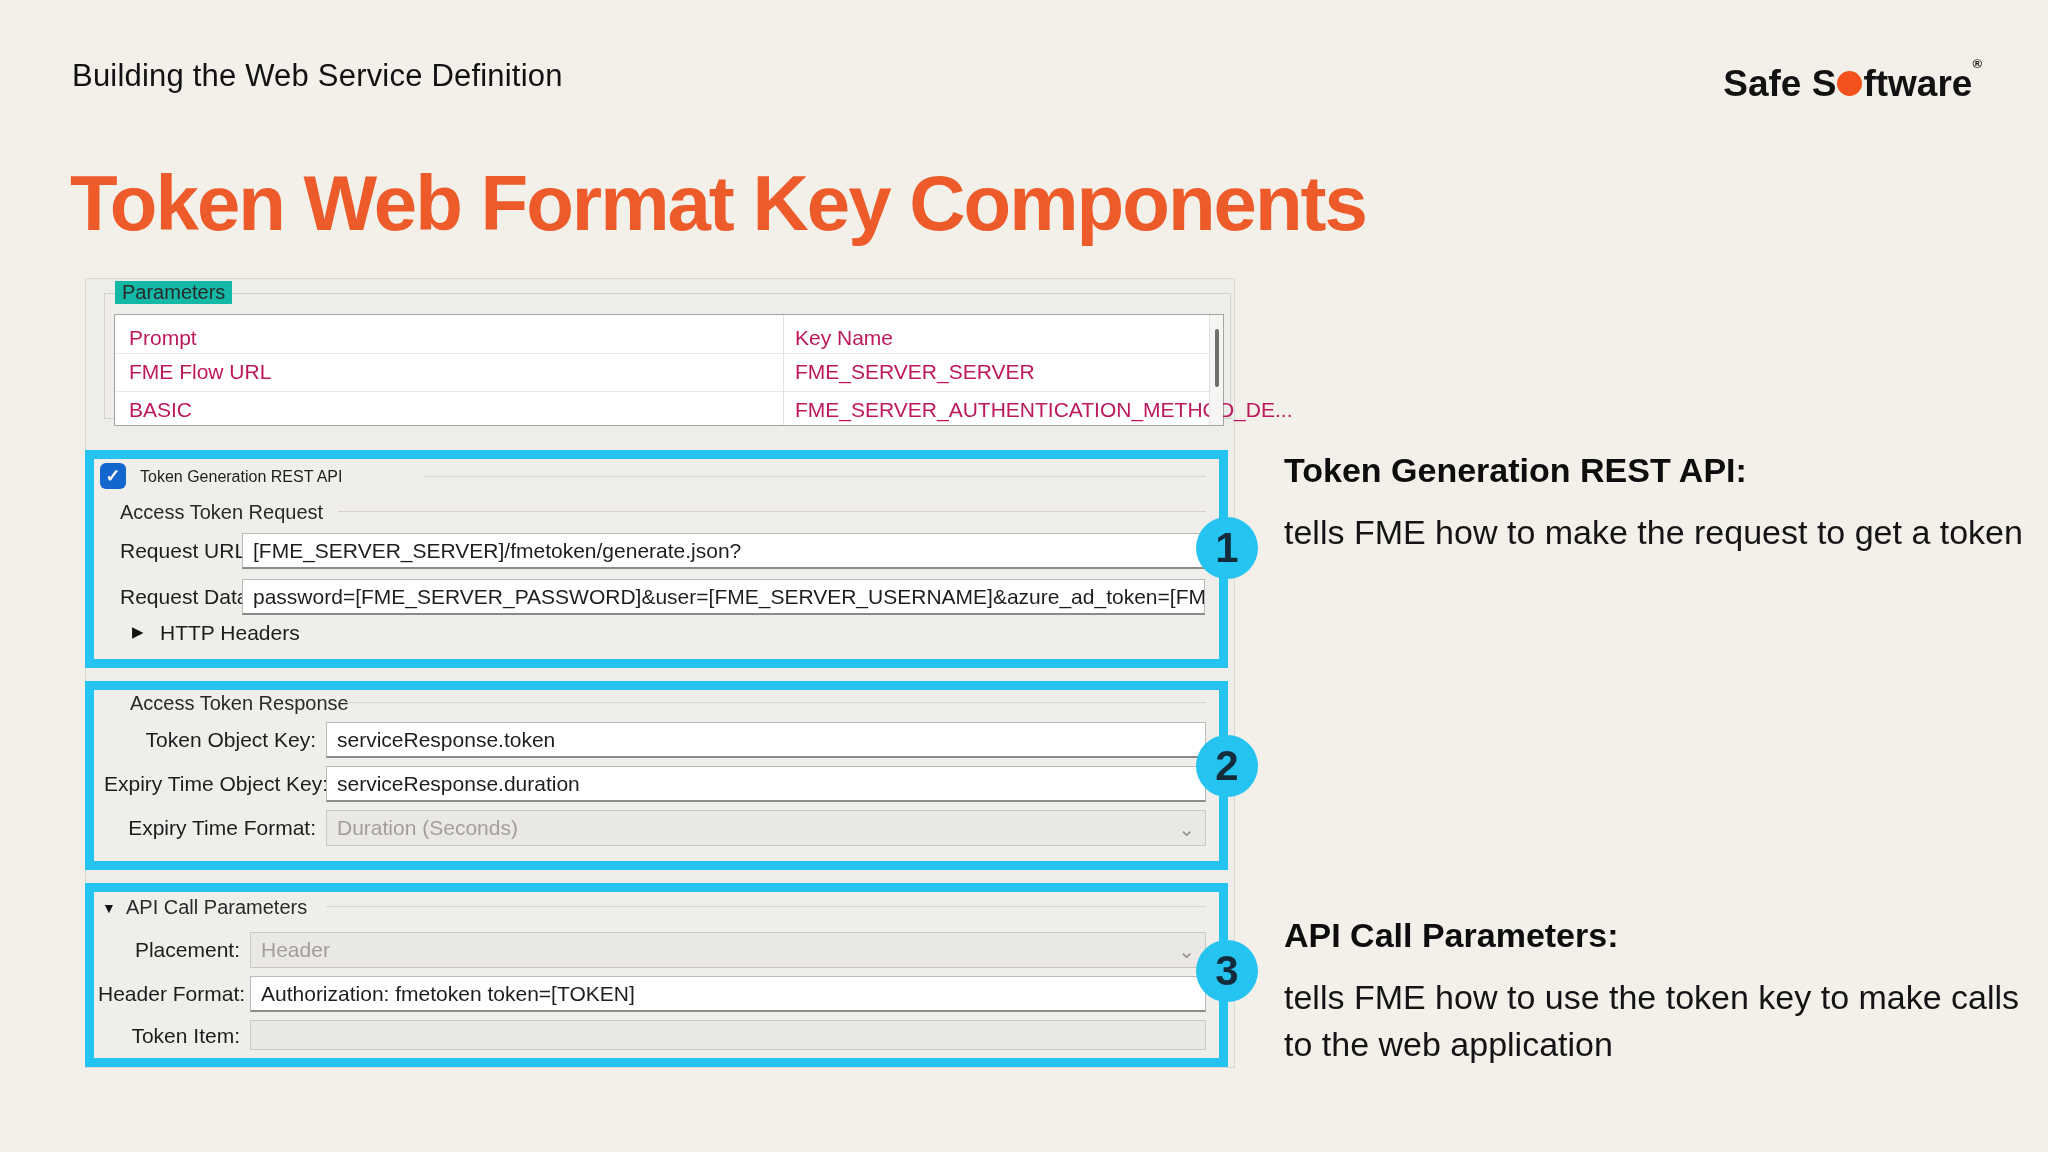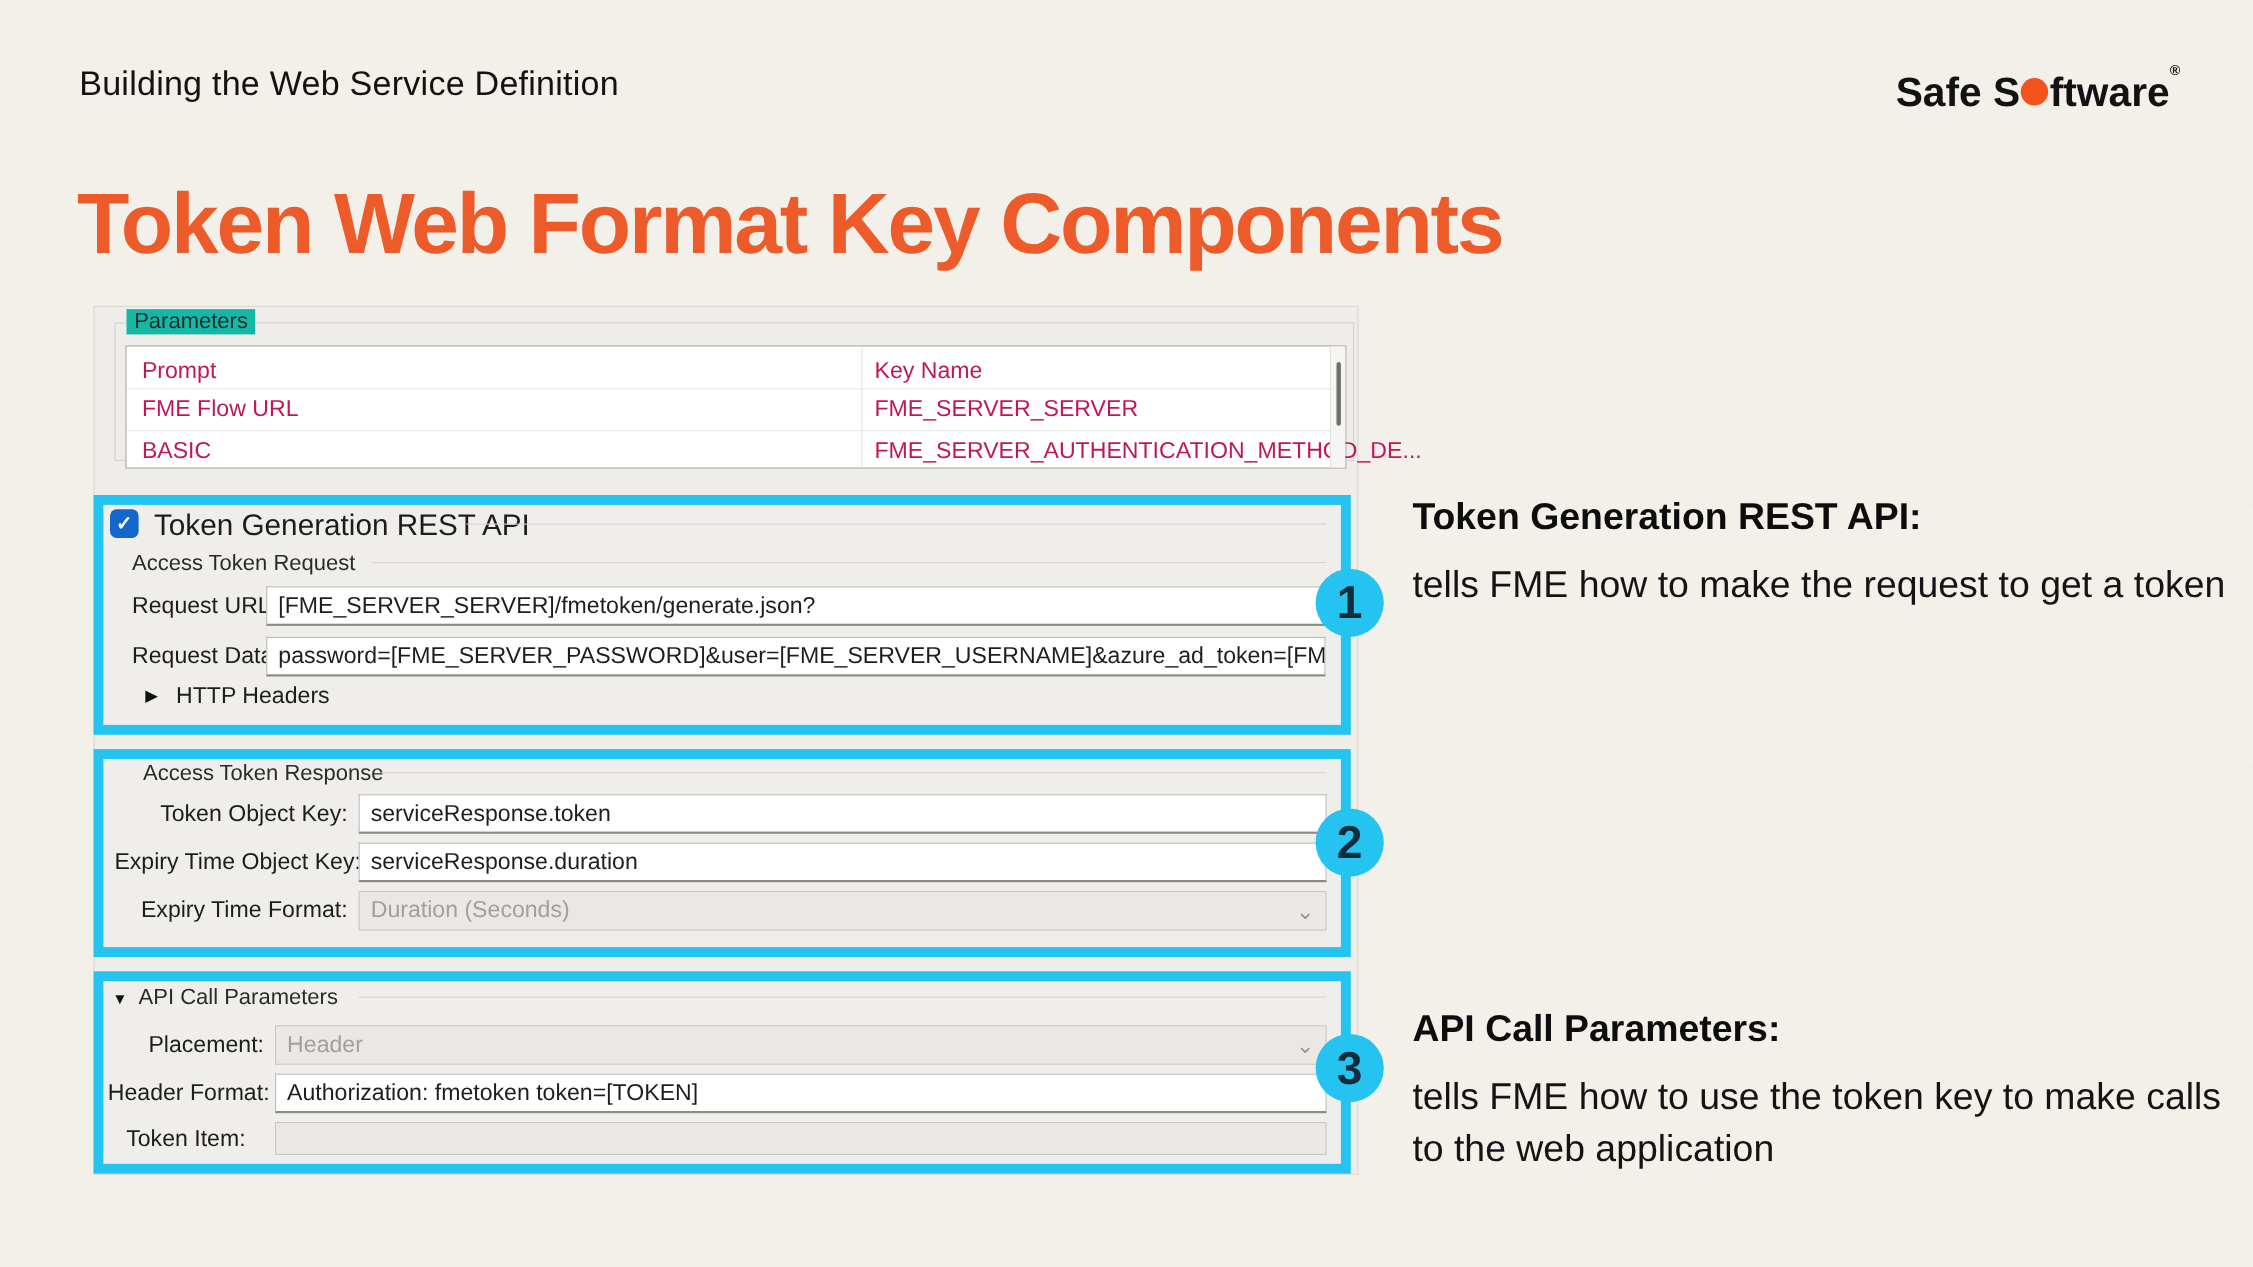--- a/index.html
+++ b/index.html
@@ -77,21 +77,21 @@
         <div class="pdivider"></div>
         <div class="pscroll">
             <div class="pthumb"></div>
           </div>
       </div>
     </div>
   </div>
 
   <div class="abs cyanbox box1">
     <div class="checkbox" style="left:6px;top:4px;"><span>✓</span></div>
-    <div class="fieldlabel" style="left:46px;top:0px;font-size:27px;">Token Generation REST API</div>
+    <div class="fieldlabel" style="left:46px;top:0px;font-size:16px;">Token Generation REST API</div>
     <div class="groupline" style="left:330px;top:17px;width:782px;"></div>
 
     <div class="grouplabel" style="left:26px;top:42px;">Access Token Request</div>
     <div class="groupline" style="left:244px;top:52px;width:868px;"></div>
 
     <div class="fieldlabel" style="left:26px;top:74px;">Request URL:</div>
     <div class="field" style="left:148px;top:74px;width:963px;">[FME_SERVER_SERVER]/fmetoken/generate.json?</div>
 
     <div class="fieldlabel" style="left:26px;top:120px;">Request Data:</div>
     <div class="field" style="left:148px;top:120px;width:963px;">password=[FME_SERVER_PASSWORD]&amp;user=[FME_SERVER_USERNAME]&amp;azure_ad_token=[FME_SERVER_AZURE_</div>
@@ -124,21 +124,21 @@
 
     <div class="fieldlabel ralign" style="left:4px;top:40px;width:142px;">Placement:</div>
     <div class="field disabled" style="left:156px;top:40px;width:956px;">
       <span>Header</span>
       <span class="chev">⌄</span>
     </div>
 
     <div class="fieldlabel ralign" style="left:4px;top:84px;width:142px;">Header Format:</div>
     <div class="field" style="left:156px;top:84px;width:956px;">Authorization: fmetoken token=[TOKEN]</div>
 
-    <div class="fieldlabel ralign" style="left:4px;top:126px;width:142px;text-align:center;">Token Item:</div>
+    <div class="fieldlabel ralign" style="left:4px;top:126px;width:142px;">Token Item:</div>
     <div class="field disabled" style="left:156px;top:128px;width:956px;height:30px;border-bottom:1px solid #CBC8C4;"></div>
   </div>
 
   <div class="abs numcircle c1">1</div>
   <div class="abs numcircle c2">2</div>
   <div class="abs numcircle c3">3</div>
 
   <div class="abs callout co1">
     <h3>Token Generation REST API:</h3>
     <p>tells FME how to make the request to get a token</p>

